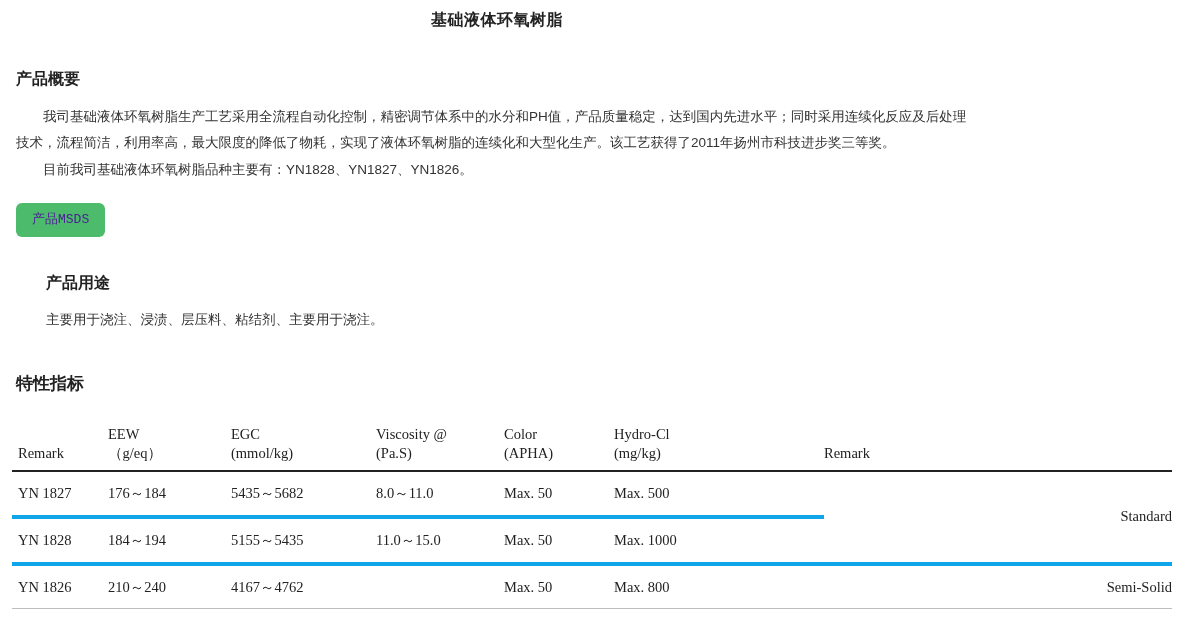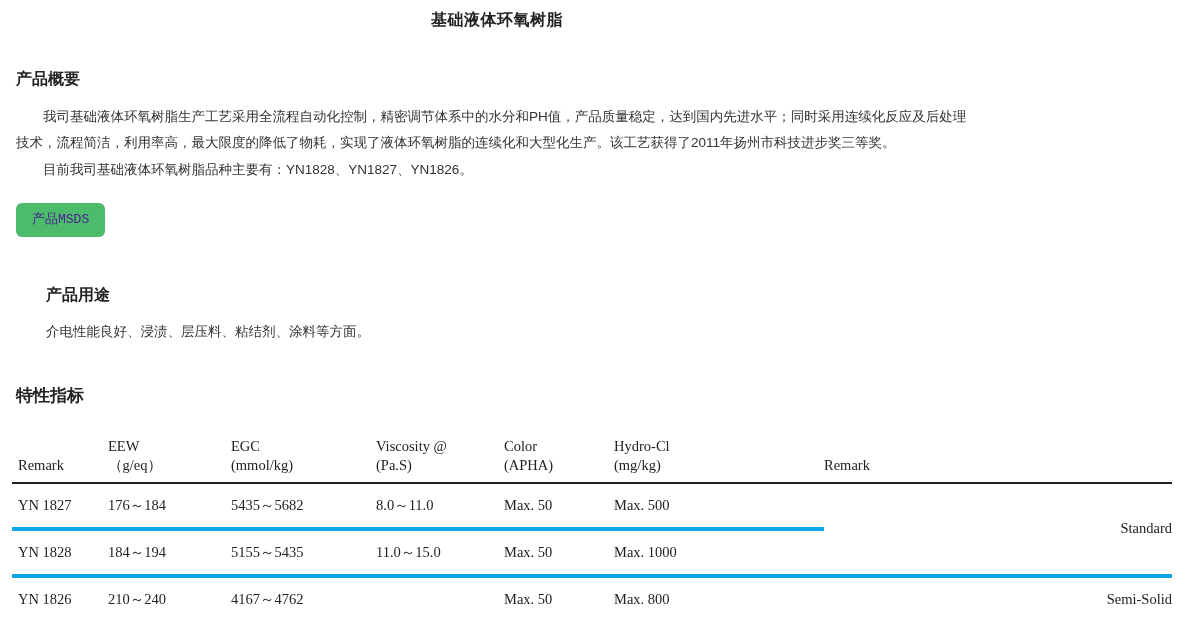--- a/index.html
+++ b/index.html
@@ -54,21 +54,21 @@
     color: #4c1d95;
     font-size: 13px;
     padding: 9px 16px;
     border: none;
     border-radius: 6px;
     cursor: pointer;
     font-family: Liberation Mono, monospace;
     line-height: 1.2;
   }
   .usage-section {
-    margin-top: 48px;
+    margin-top: 36px;
     padding-left: 46px;
   }
   .usage-text {
     font-size: 13.5px;
     color: #333333;
     margin: 0;
     line-height: 1.8;
   }
   .specs-section {
     margin-top: 40px;
@@ -129,21 +129,21 @@
 
   <div class="section">
     <h2 class="section-heading">产品概要</h2>
     <p class="para">我司基础液体环氧树脂生产工艺采用全流程自动化控制，精密调节体系中的水分和PH值，产品质量稳定，达到国内先进水平；同时采用连续化反应及后处理技术，流程简洁，利用率高，最大限度的降低了物耗，实现了液体环氧树脂的连续化和大型化生产。该工艺获得了2011年扬州市科技进步奖三等奖。</p>
     <p class="para">目前我司基础液体环氧树脂品种主要有：YN1828、YN1827、YN1826。</p>
     <button class="msds-btn" style="background: rgb(76, 187, 108);">产品MSDS</button>
   </div>
 
   <div class="section usage-section">
     <h2 class="section-heading">产品用途</h2>
-    <p class="usage-text">介电性能良好、浸渍、层压料、粘结剂、涂料等方面。</p>
+    <p class="usage-text">主要用于浇注、浸渍、层压料、粘结剂、主要用于浇注。</p>
   </div>
 
   <div class="section specs-section">
     <h2 class="specs-heading">特性指标</h2>
 
     <table class="spec-table">
       <thead>
         <tr>
           <th class="col-grade">
             <span>Remark</span>

